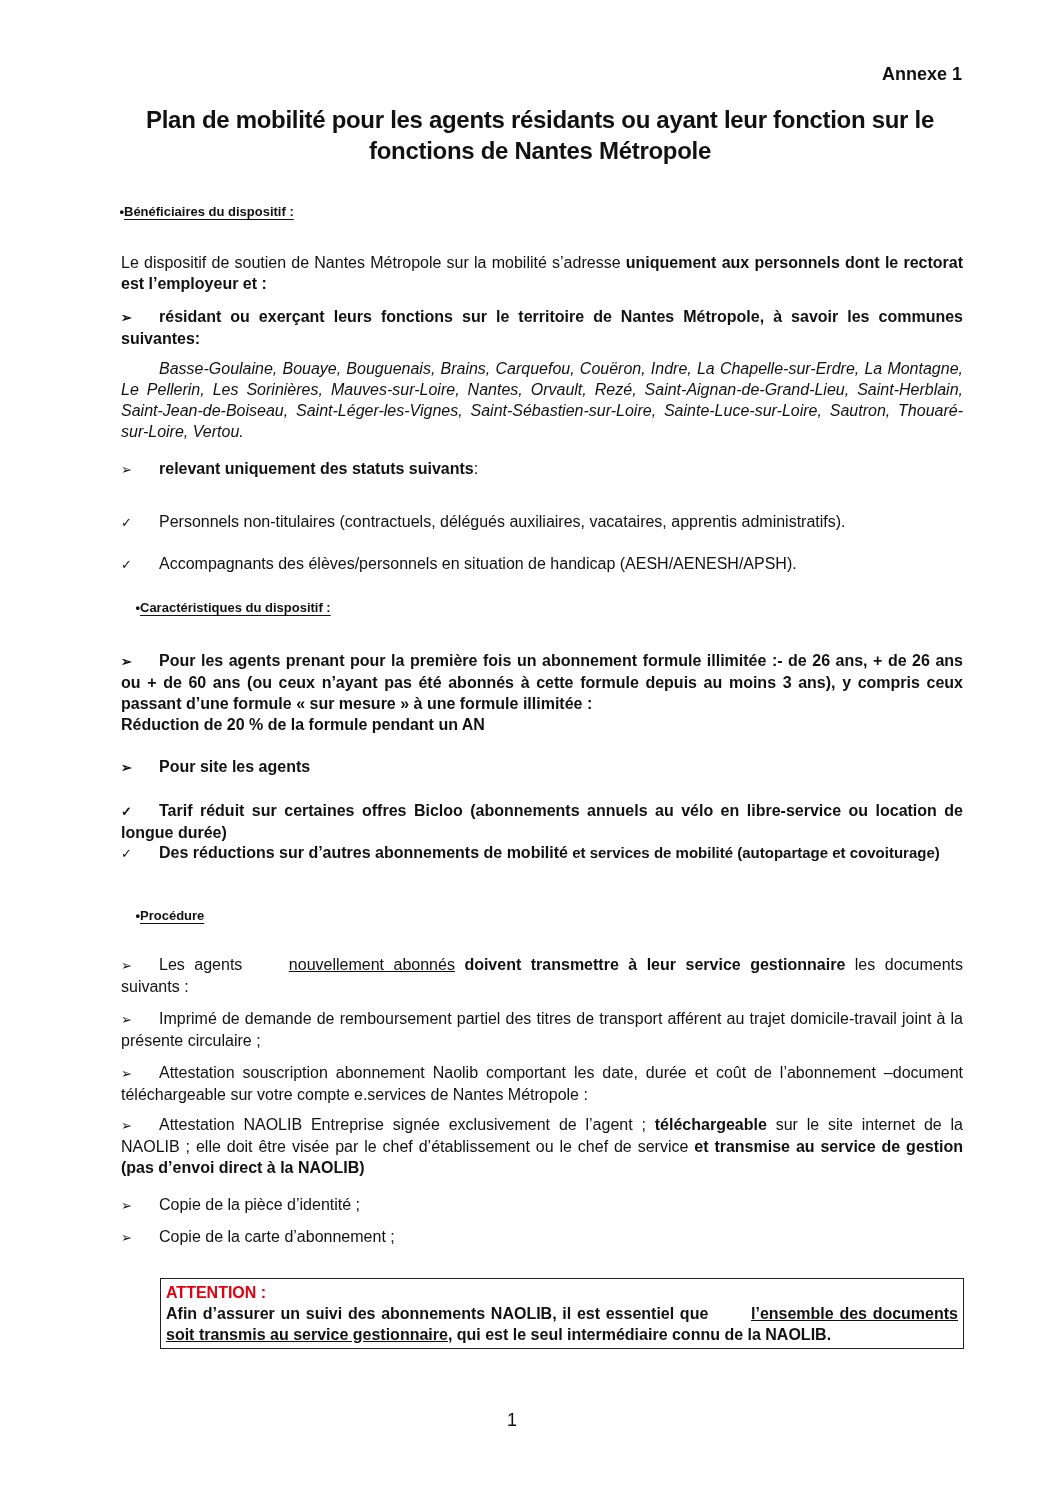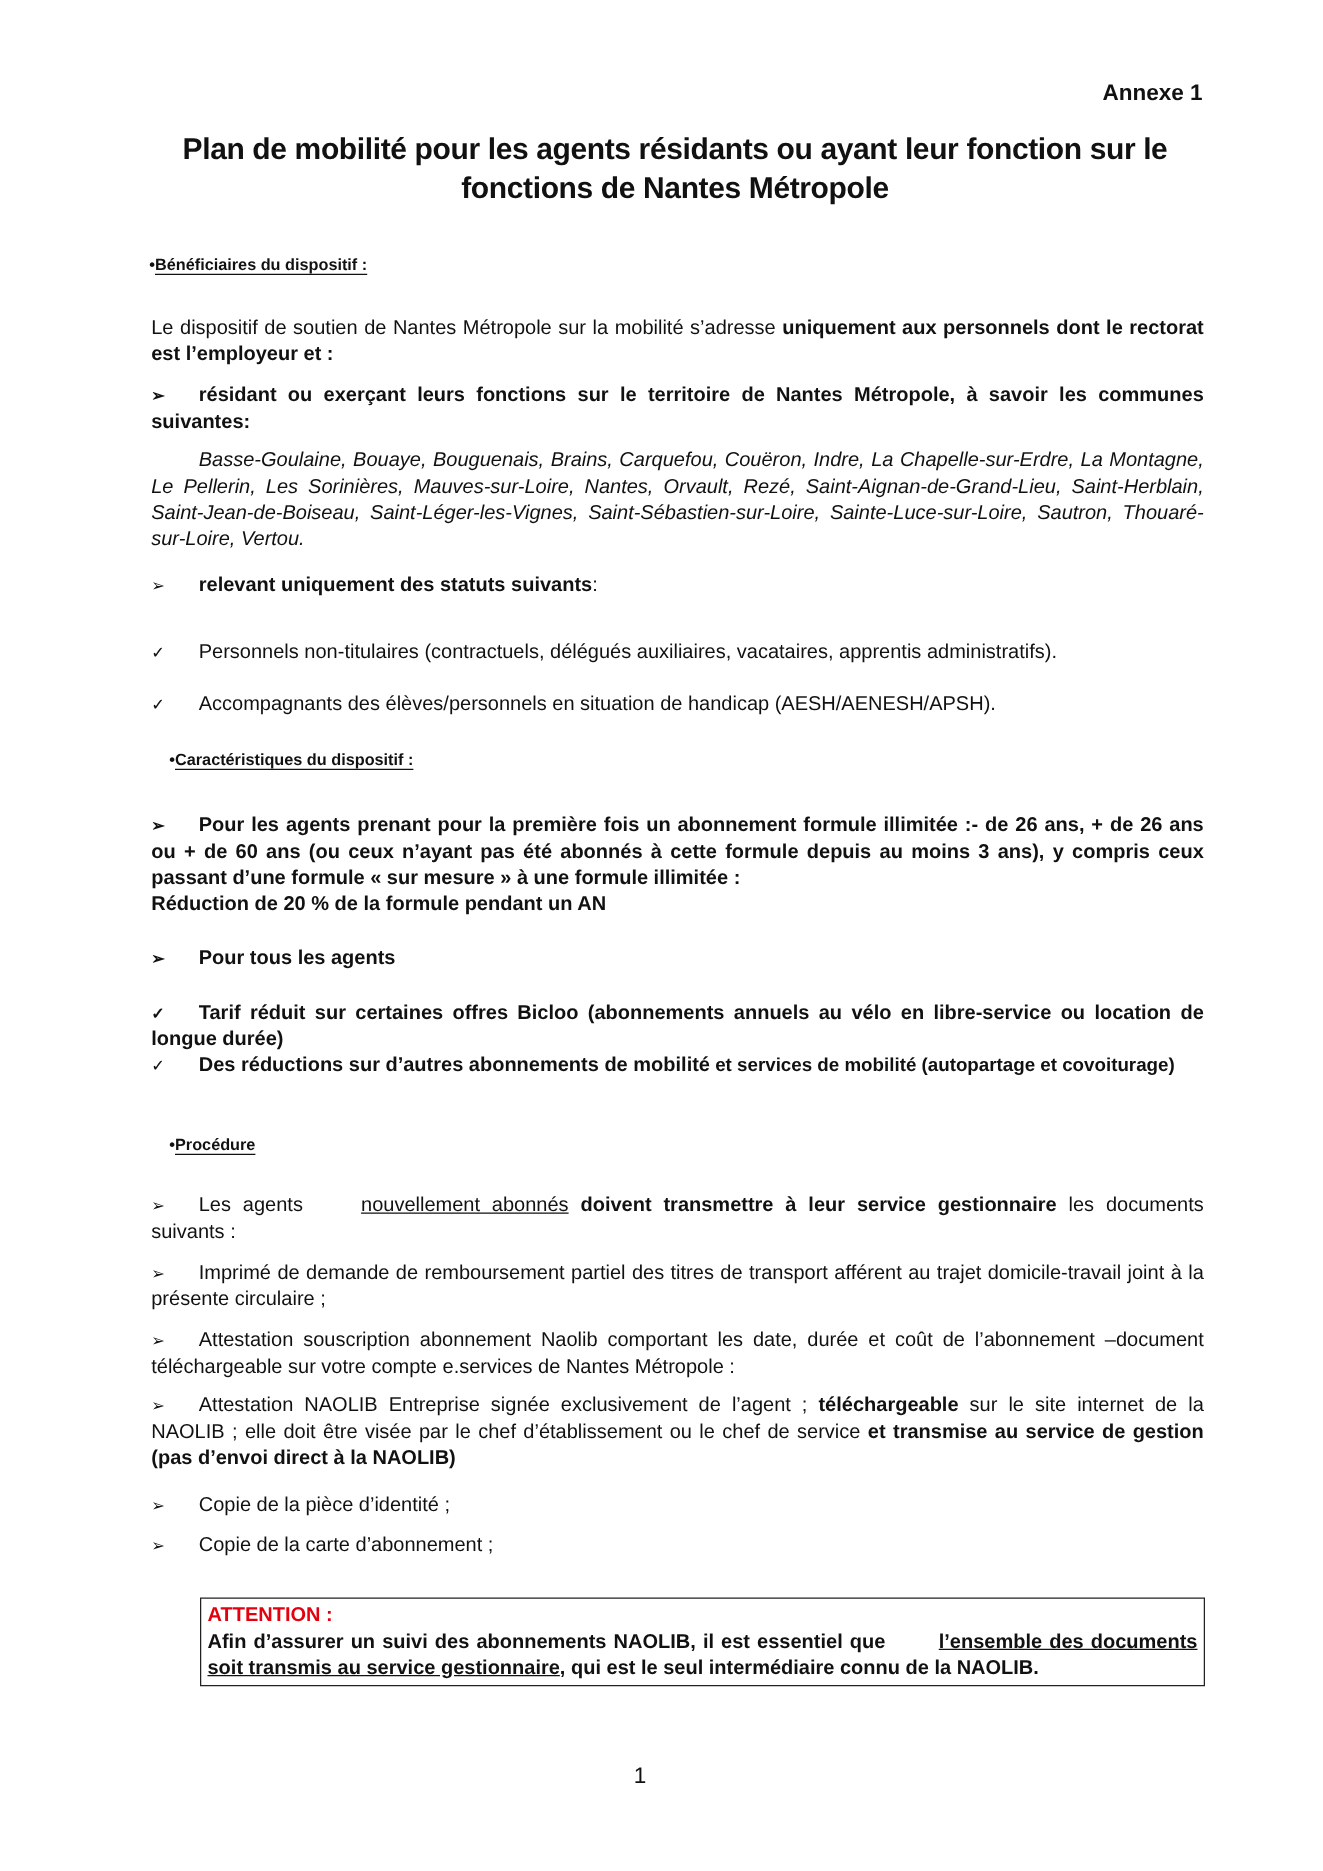--- a/index.html
+++ b/index.html
@@ -54,21 +54,21 @@
   </div>
 
   <div class="sec" style="top:600px;">
     <span class="dot" style="width:38px;">•</span><span class="lbl">Caractéristiques du dispositif :</span>
   </div>
   <div class="p b" style="top:650px;">
     <span class="mk">➢</span><span>Pour les agents prenant pour la première fois un abonnement formule illimitée :- de 26 ans, + de 26 ans ou + de 60 ans (ou ceux n’ayant pas été abonnés à cette formule depuis au moins 3 ans), y compris ceux passant d’une formule « sur mesure » à une formule illimitée :</span><br>
     <span>Réduction de 20 % de la formule pendant un AN</span>
   </div>
   <div class="p b" style="top:756px;">
-    <span class="mk">➢</span><span>Pour tous les agents</span>
+    <span class="mk">➢</span><span>Pour site les agents</span>
   </div>
   <div class="p b" style="top:800px;">
     <span class="mk">✓</span><span>Tarif réduit sur certaines offres Bicloo (abonnements annuels au vélo en libre-service ou location de longue durée)</span>
   </div>
   <div class="p" style="top:842px;">
     <span class="mk">✓</span><span class="b">Des réductions sur d’autres abonnements de mobilité</span><span class="b" style="font-weight:bold; font-size:15px;"> et services de mobilité (autopartage et covoiturage)</span>
   </div>
 
   <div class="sec" style="top:908px;">
     <span class="dot" style="width:38px;">•</span><span class="lbl">Procédure</span>

